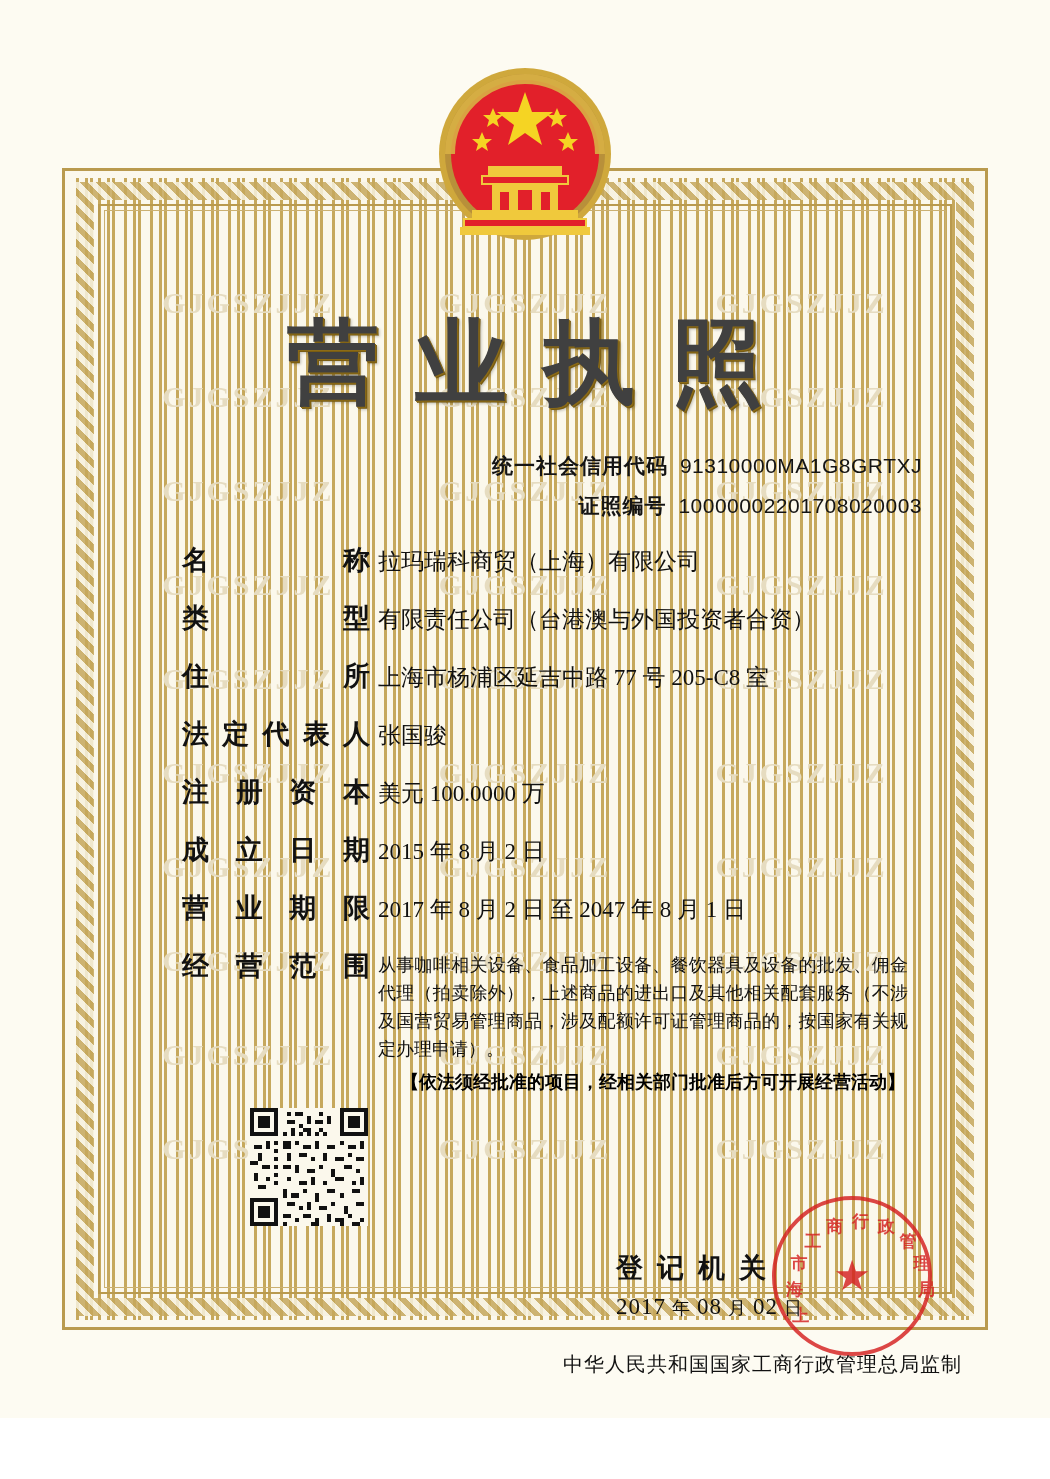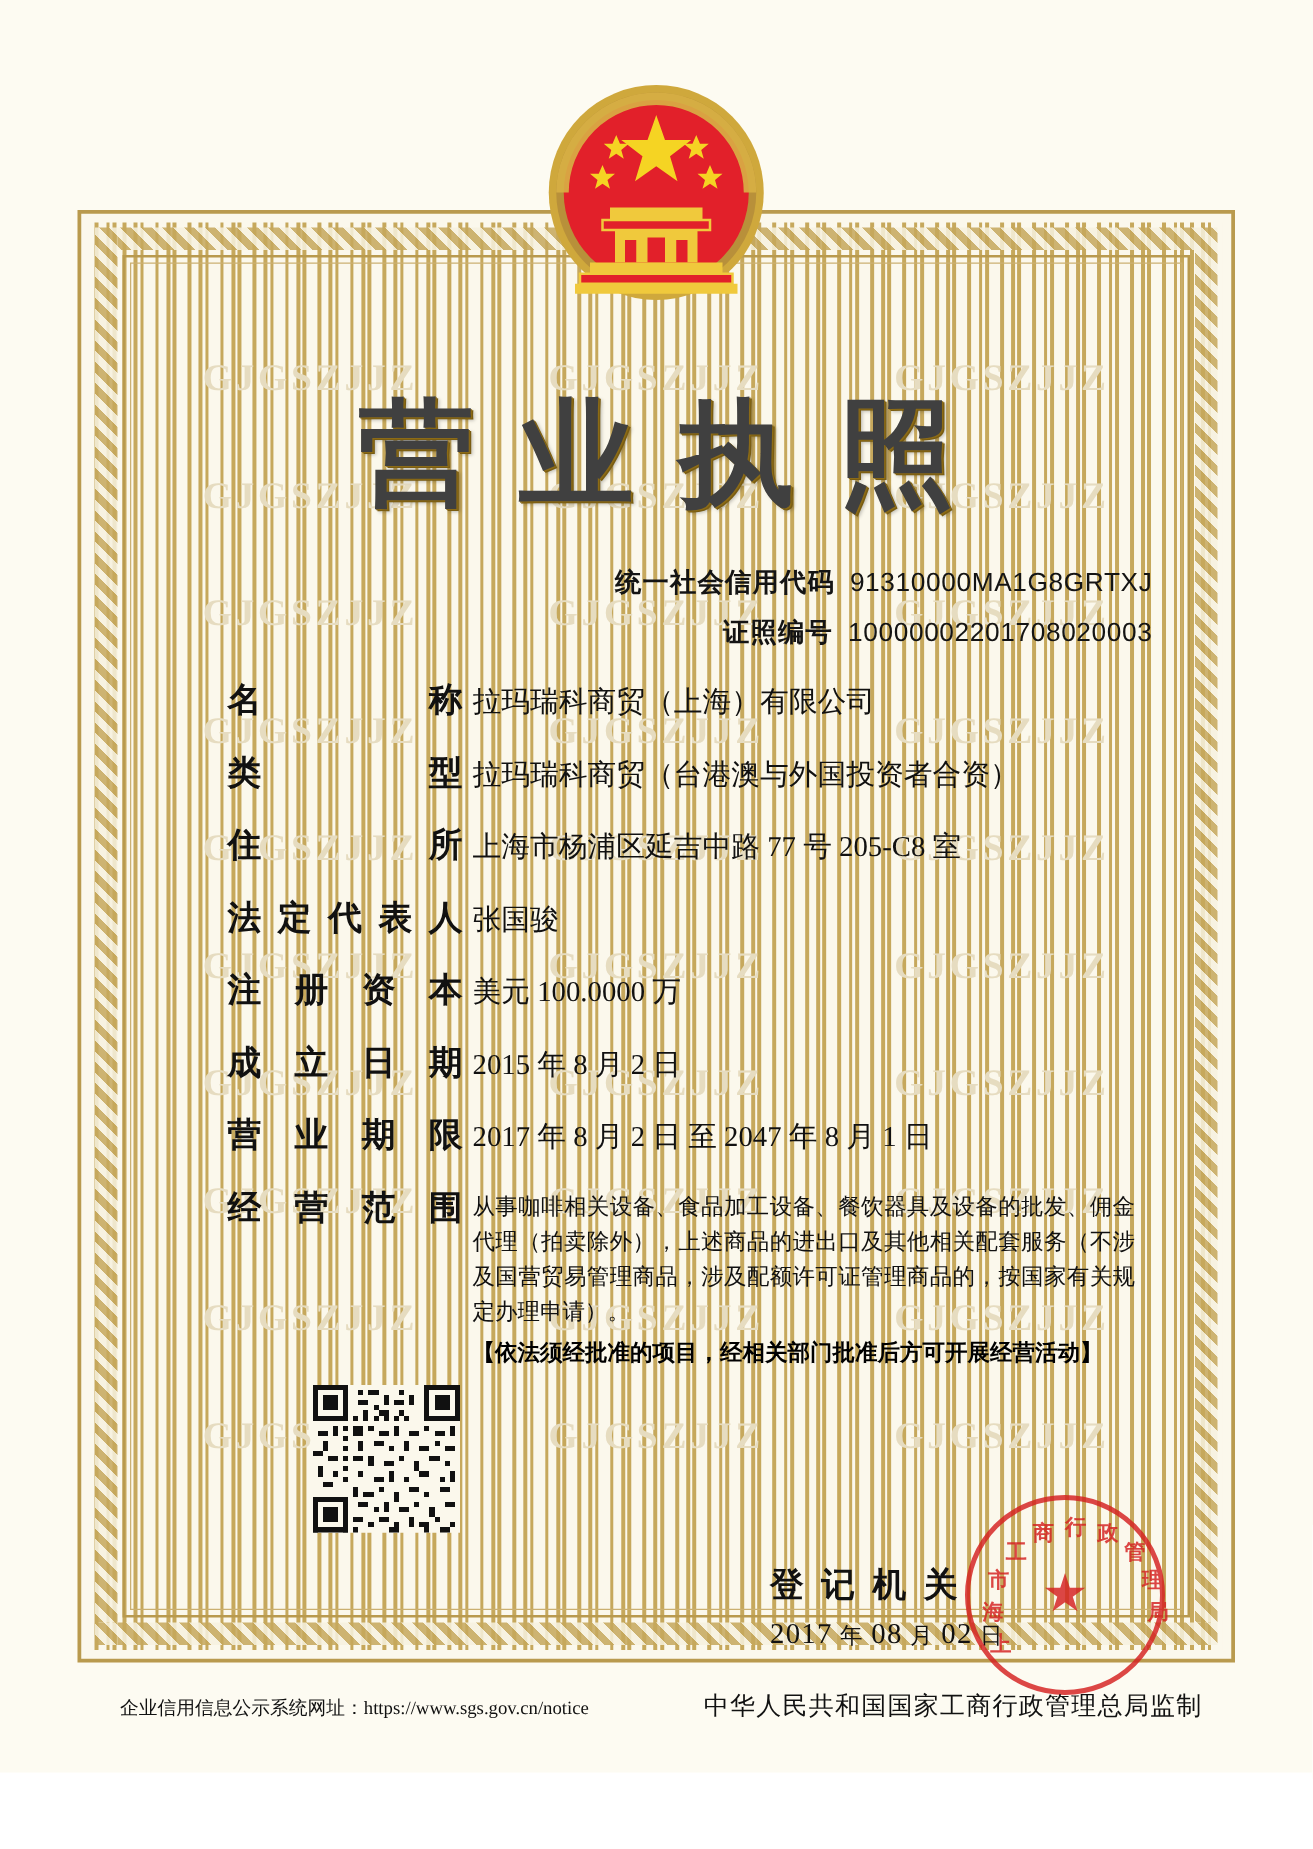--- a/index.html
+++ b/index.html
@@ -162,20 +162,21 @@
     font-size: 18px;
     line-height: 1.55;
     max-width: 530px;
     text-align: justify;
   }
   .scope-note {
     font-weight: bold;
     font-size: 18px;
     margin-top: 6px;
     display: block;
+    margin-left: 23px;
   }
 
   
   .qr {
     position: absolute;
     left: 250px;
     top: 1108px;
     width: 118px;
     height: 118px;
     background-color: #fbf8ec;
@@ -371,21 +372,21 @@
         <span>称</span>
       </div>
       <div class="field-value">拉玛瑞科商贸（上海）有限公司</div>
     </div>
 
     <div class="field-row">
       <div class="field-label">
         <span>类</span>
         <span>型</span>
       </div>
-      <div class="field-value">拉玛瑞科商贸（台港澳与外国投资者合资）</div>
+      <div class="field-value">有限责任公司（台港澳与外国投资者合资）</div>
     </div>
 
     <div class="field-row">
       <div class="field-label">
         <span>住</span>
         <span>所</span>
       </div>
       <div class="field-value">上海市杨浦区延吉中路 77 号 205-C8 室</div>
     </div>
 
@@ -575,16 +576,15 @@
       <span style="transform:rotate(-46deg) translate(0,-66px) rotate(46deg)">工</span>
       <span style="transform:rotate(-23deg) translate(0,-66px) rotate(23deg)">商</span>
       <span style="transform:rotate(0deg) translate(0,-66px) rotate(0deg)">行</span>
       <span style="transform:rotate(23deg) translate(0,-66px) rotate(-23deg)">政</span>
       <span style="transform:rotate(46deg) translate(0,-66px) rotate(-46deg)">管</span>
       <span style="transform:rotate(69deg) translate(0,-66px) rotate(-69deg)">理</span>
       <span style="transform:rotate(92deg) translate(0,-66px) rotate(-92deg)">局</span>
     </div>
   </div>
 
-  <div class="footer-left">企业信用信息公示系统网址：https://www.sgs.gov.cn/notice</div>
   <div class="footer-right">中华人民共和国国家工商行政管理总局监制</div>
 
 </div>
 
 </body></html>

